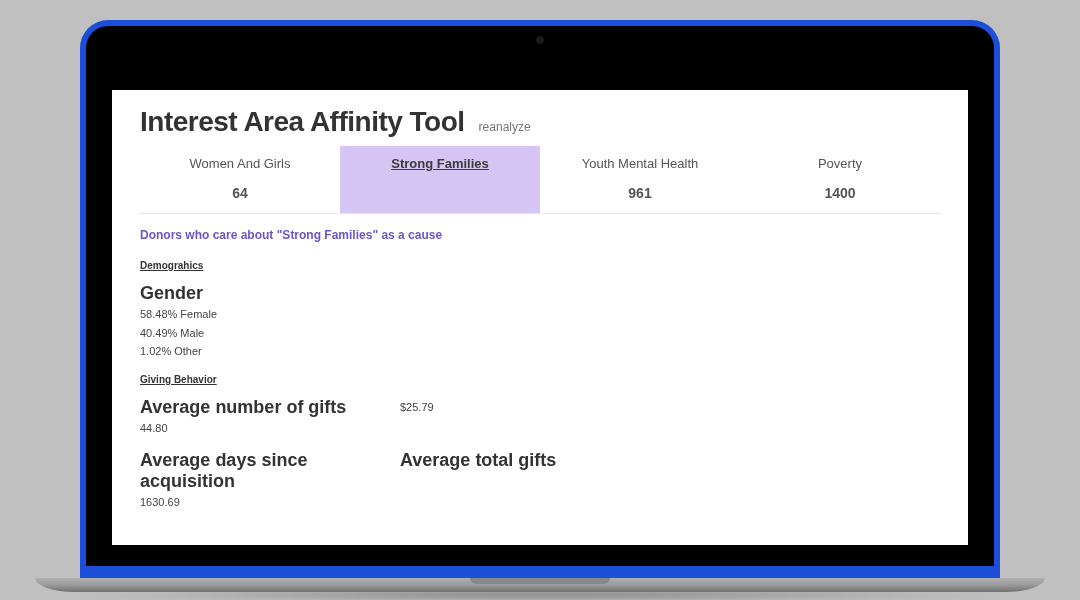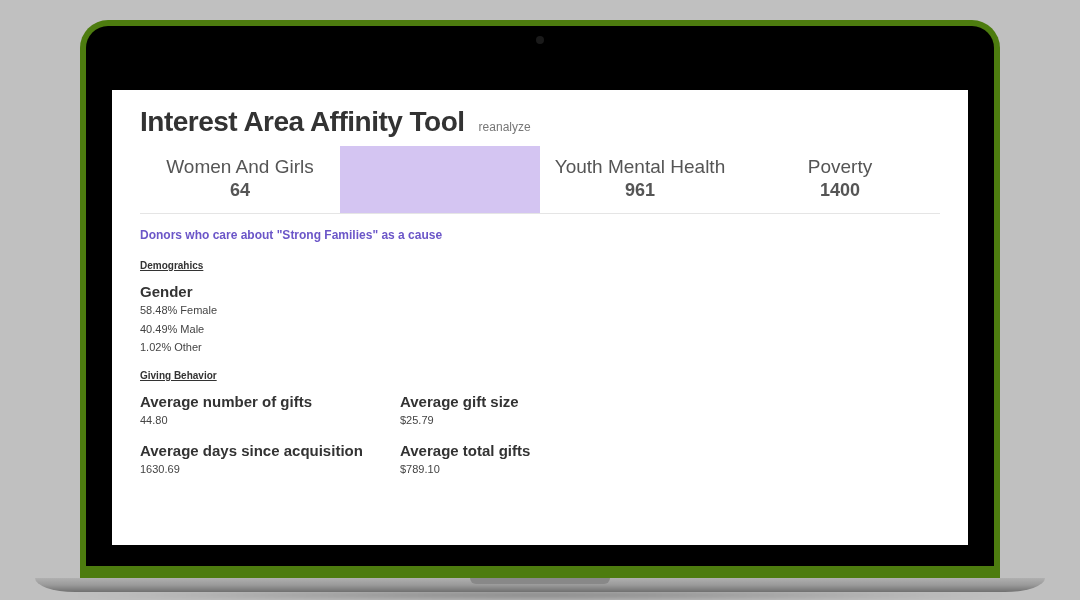--- a/index.html
+++ b/index.html
@@ -13,21 +13,21 @@
       width: 1080px;
       height: 600px;
       display: flex;
       align-items: center;
       justify-content: center;
       position: relative;
     }
     .laptop-outer {
       width: 920px;
       height: 560px;
-      background: #4d7c0f;
+      background: #1d4ed8;
       border-radius: 28px 28px 0 0;
       padding: 6px 6px 0 6px;
       position: relative;
     }
     .laptop-inner {
       width: 100%;
       height: 540px;
       background: #000;
       border-radius: 22px 22px 0 0;
       padding: 24px 26px 0 26px;
@@ -116,34 +116,34 @@
     .tab {
       flex: 1;
       text-align: center;
       padding: 10px 8px 12px;
       cursor: pointer;
     }
     .tab.active {
       background: #d4c5f2;
     }
     .tab-label {
-      font-size: 19px;
+      font-size: 13px;
       color: #555;
       font-weight: 400;
     }
     .tab.active .tab-label,
     .tab.active .tab-count {
       color: #3b3b3b;
       font-weight: 700;
       text-decoration: underline;
     }
     .tab-count {
-      font-size: 18px;
+      font-size: 14px;
       color: #555;
-      margin-top: 2px;
+      margin-top: 14px;
       font-weight: 700;
     }
     .cause-statement {
       font-size: 12px;
       font-weight: 700;
       color: #6b56c8;
       margin: 14px 0 18px 0;
     }
     .section-title {
       font-size: 10px;
@@ -153,21 +153,21 @@
       color: #333;
     }
     .stats-row {
       display: flex;
       margin-bottom: 14px;
     }
     .stat-block {
       width: 260px;
     }
     .stat-label {
-      font-size: 15px;
+      font-size: 18px;
       font-weight: 700;
       color: #333;
     }
     .stat-value {
       font-size: 11px;
       color: #444;
       margin-top: 2px;
       line-height: 1.5;
     }
   </style>
@@ -186,20 +186,21 @@
           <h1 class="page-title">Interest Area Affinity Tool</h1>
           <span class="reanalyze">reanalyze</span>
         </div>
 
         <div class="tabs">
           <div class="tab">
             <div class="tab-label">Women And Girls</div>
             <div class="tab-count">64</div>
           </div>
           <div class="tab active">
+            <div class="tab-label">Strong Families</div>
           </div>
           <div class="tab">
             <div class="tab-label">Youth Mental Health</div>
             <div class="tab-count">961</div>
           </div>
           <div class="tab">
             <div class="tab-label">Poverty</div>
             <div class="tab-count">1400</div>
           </div>
         </div>
@@ -216,32 +217,30 @@
           </div>
         </div>
 
         <div class="section-title">Giving Behavior</div>
         <div class="stats-row">
           <div class="stat-block">
             <div class="stat-label">Average number of gifts</div>
             <div class="stat-value">44.80</div>
           </div>
           <div class="stat-block">
-            <div class="stat-label">Average gift size</div>
             <div class="stat-value">$25.79</div>
           </div>
         </div>
         <div class="stats-row">
           <div class="stat-block">
             <div class="stat-label">Average days since acquisition</div>
             <div class="stat-value">1630.69</div>
           </div>
           <div class="stat-block">
             <div class="stat-label">Average total gifts</div>
-            <div class="stat-value">$789.10</div>
           </div>
         </div>
 
       </div>
     </div>
   </div>
 </div>
 <div class="laptop-base">
   <div class="laptop-notch"></div>
 </div>

